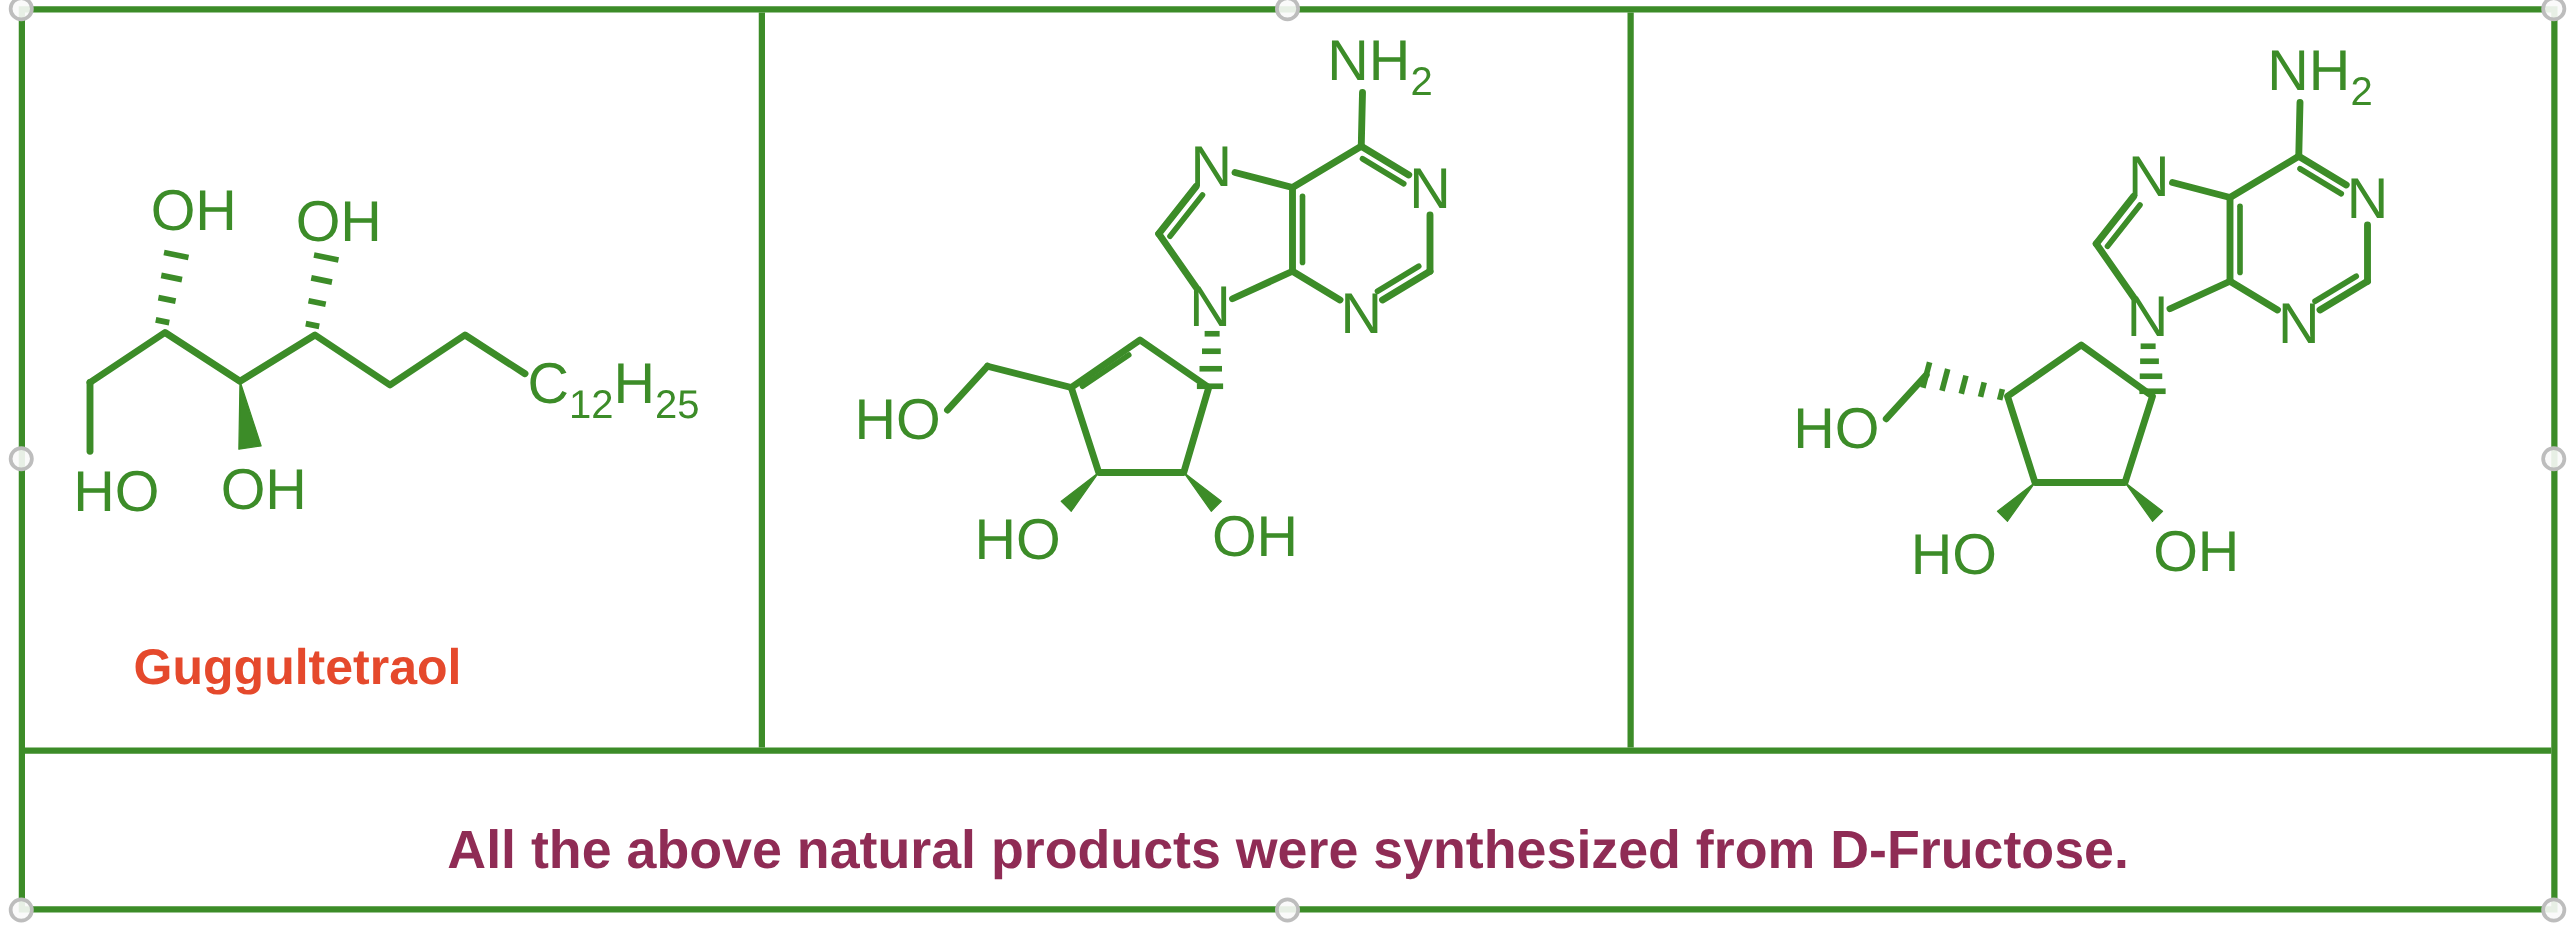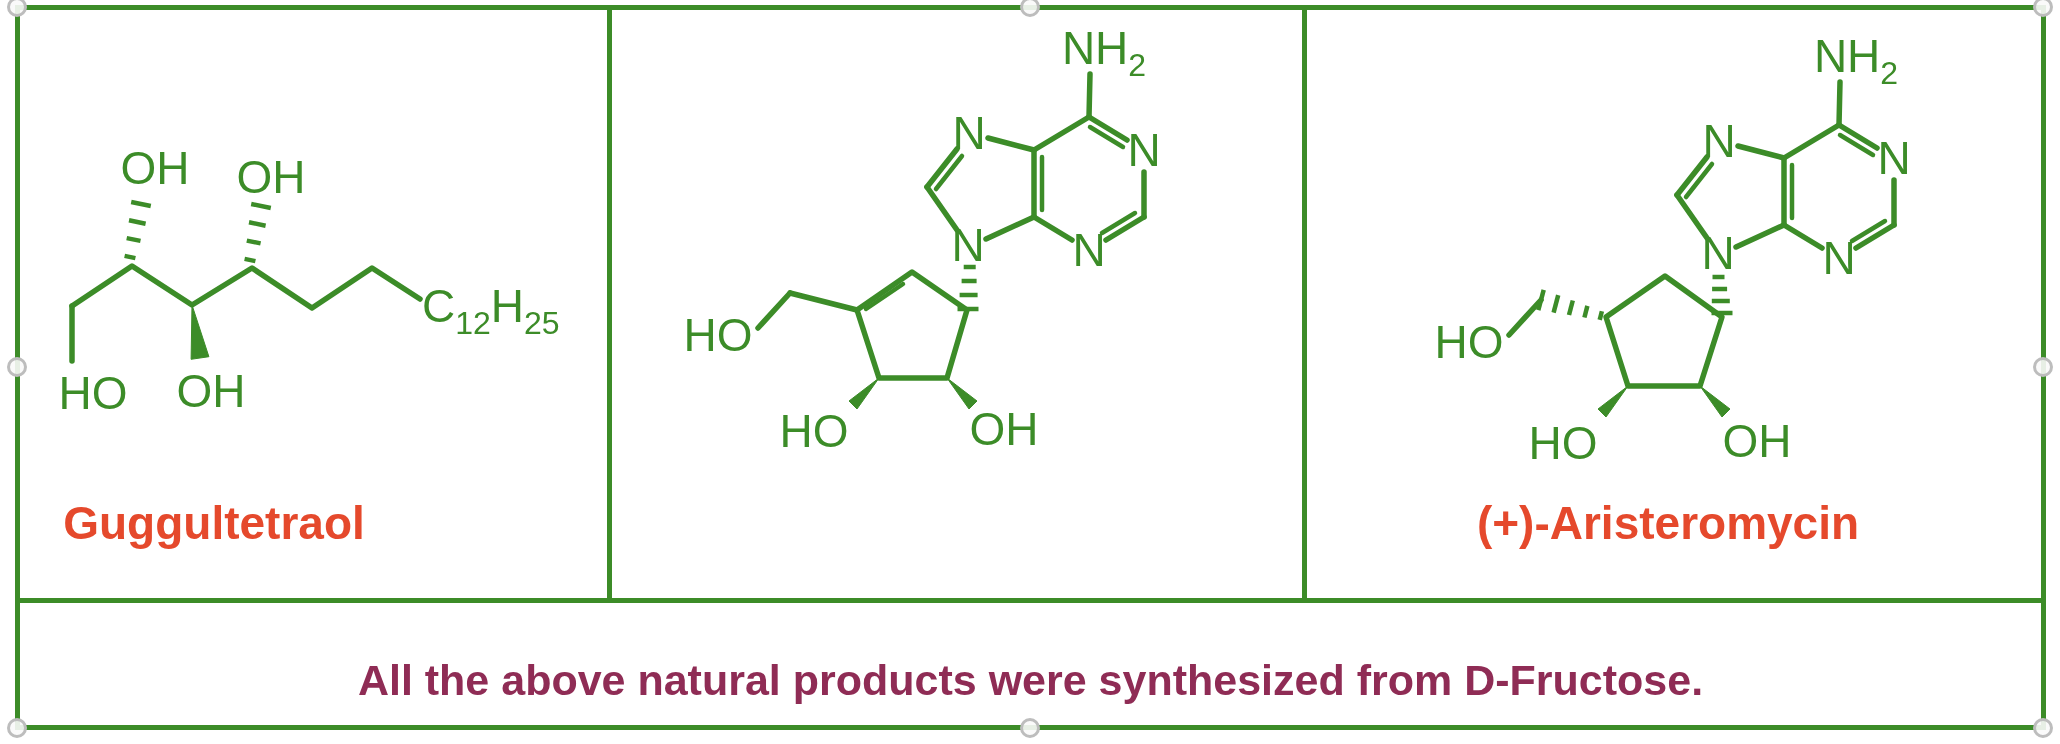--- a/index.html
+++ b/index.html
@@ -25,22 +25,22 @@
   #panel2{left:592px;width:690px;}
   #panel3{left:1287px;width:734px;}
   svg.structure{position:absolute;left:0;top:0;}
   .bond{stroke:var(--green);stroke-width:5.5;stroke-linecap:round;fill:none;}
   .bond-thin{stroke:var(--green);stroke-width:4.5;stroke-linecap:round;fill:none;}
   .hash{stroke:var(--green);stroke-width:4.5;stroke-linecap:butt;}
   .wedge{fill:var(--green);stroke:var(--green);stroke-width:1;stroke-linejoin:round;}
   .atom{font-family:"Liberation Sans",sans-serif;font-size:46px;fill:var(--green);}
   .sub{font-size:32px;}
   .compound-name{
-    position:absolute;top:486px;transform:translateX(-50%);
-    font-size:46px;font-weight:bold;color:var(--orange);white-space:nowrap;
+    position:absolute;top:502px;transform:translateX(-50%);
+    font-size:40px;font-weight:bold;color:var(--orange);white-space:nowrap;margin-left:24px;
   }
   #name1{left:194px;}
   #name2{left:316px;}
   #name3{left:361px;}
   .caption-row{
     position:absolute;left:0;top:593px;width:2021px;height:155px;
     display:flex;align-items:center;justify-content:center;
   }
   .caption{font-size:43px;font-weight:bold;color:var(--maroon);white-space:nowrap;}
   .handle{
@@ -173,21 +173,20 @@
           <tspan>NH</tspan><tspan class="sub" dy="12">2</tspan>
         </text>
         <text class="atom" x="587" y="164" text-anchor="middle">N</text>
         <text class="atom" x="532" y="264" text-anchor="middle">N</text>
         <text class="atom" x="412" y="147" text-anchor="middle">N</text>
         <text class="atom" x="411" y="259" text-anchor="middle">N</text>
         <text class="atom" x="162" y="348" text-anchor="middle">HO</text>
         <text class="atom" x="256" y="449" text-anchor="middle">HO</text>
         <text class="atom" x="450" y="447" text-anchor="middle">OH</text>
       </svg>
-      <div class="compound-name" id="name3">(+)-Aristeromycin</div>
     </div>
 
     <div class="divider-v" id="div1"></div>
     <div class="divider-v" id="div2"></div>
     <div class="divider-h"></div>
 
     <div class="caption-row">
       <div class="caption">All the above natural products were synthesized from D-Fructose.</div>
     </div>
   </div>

